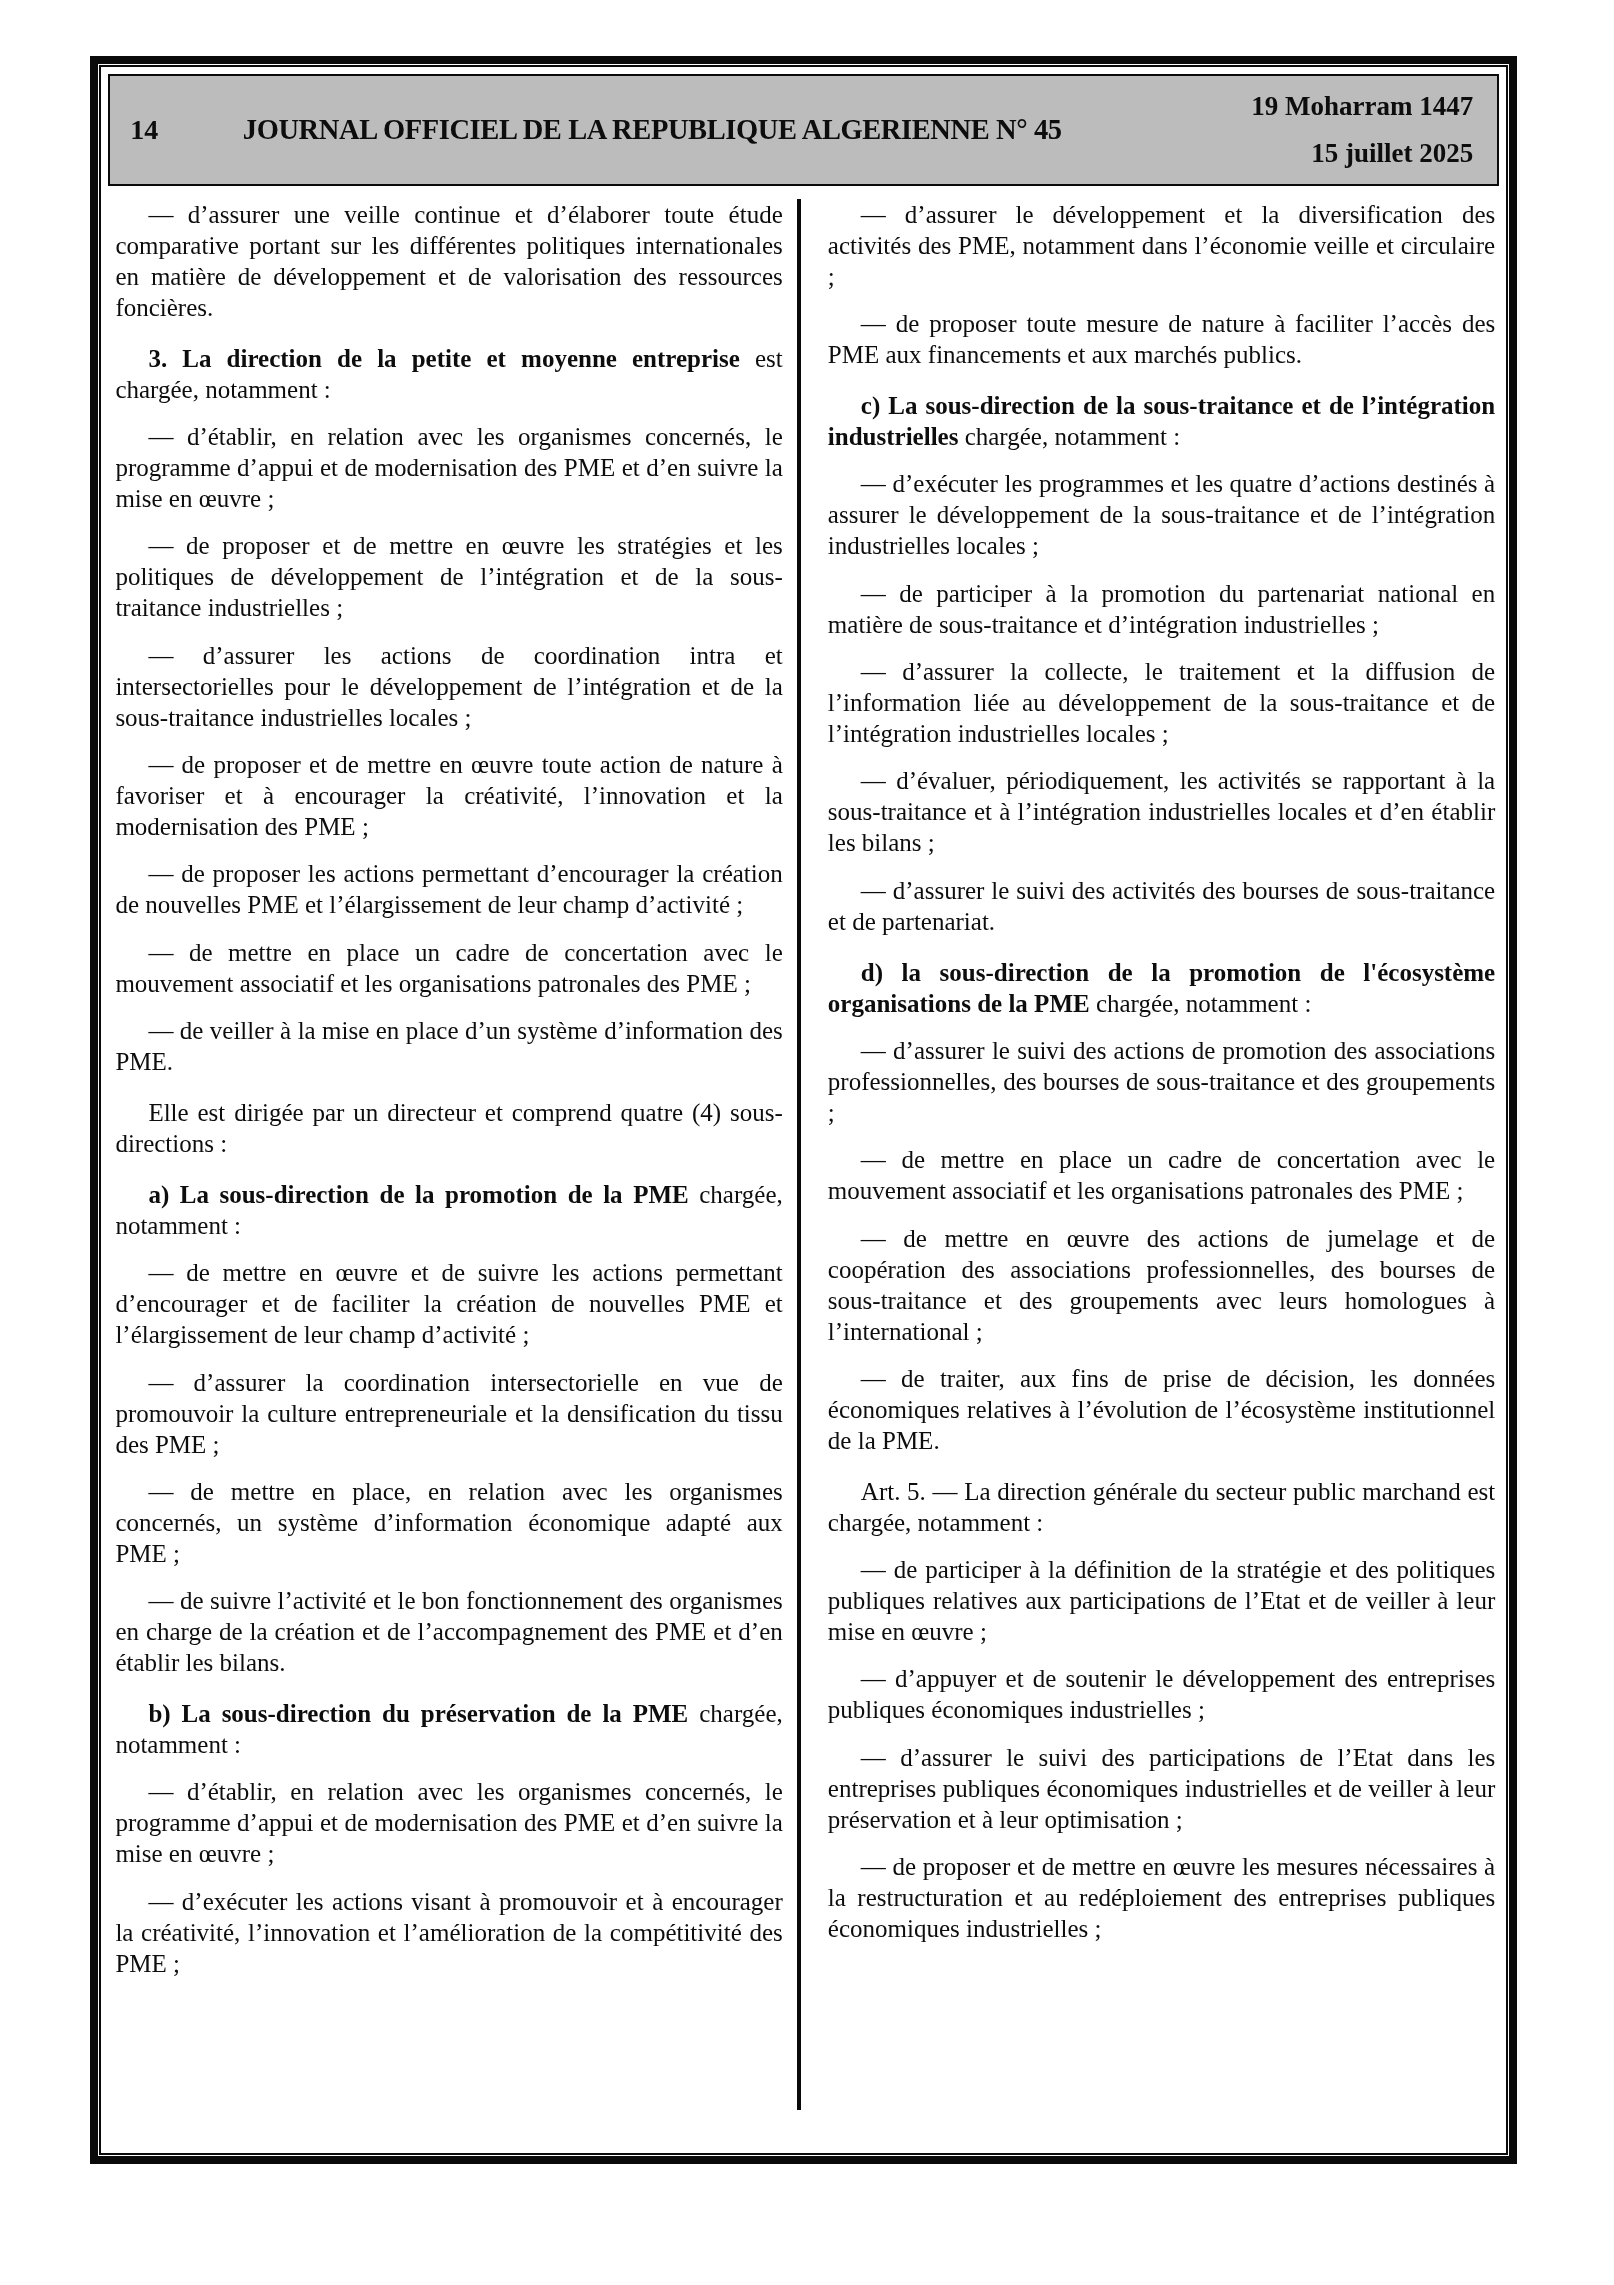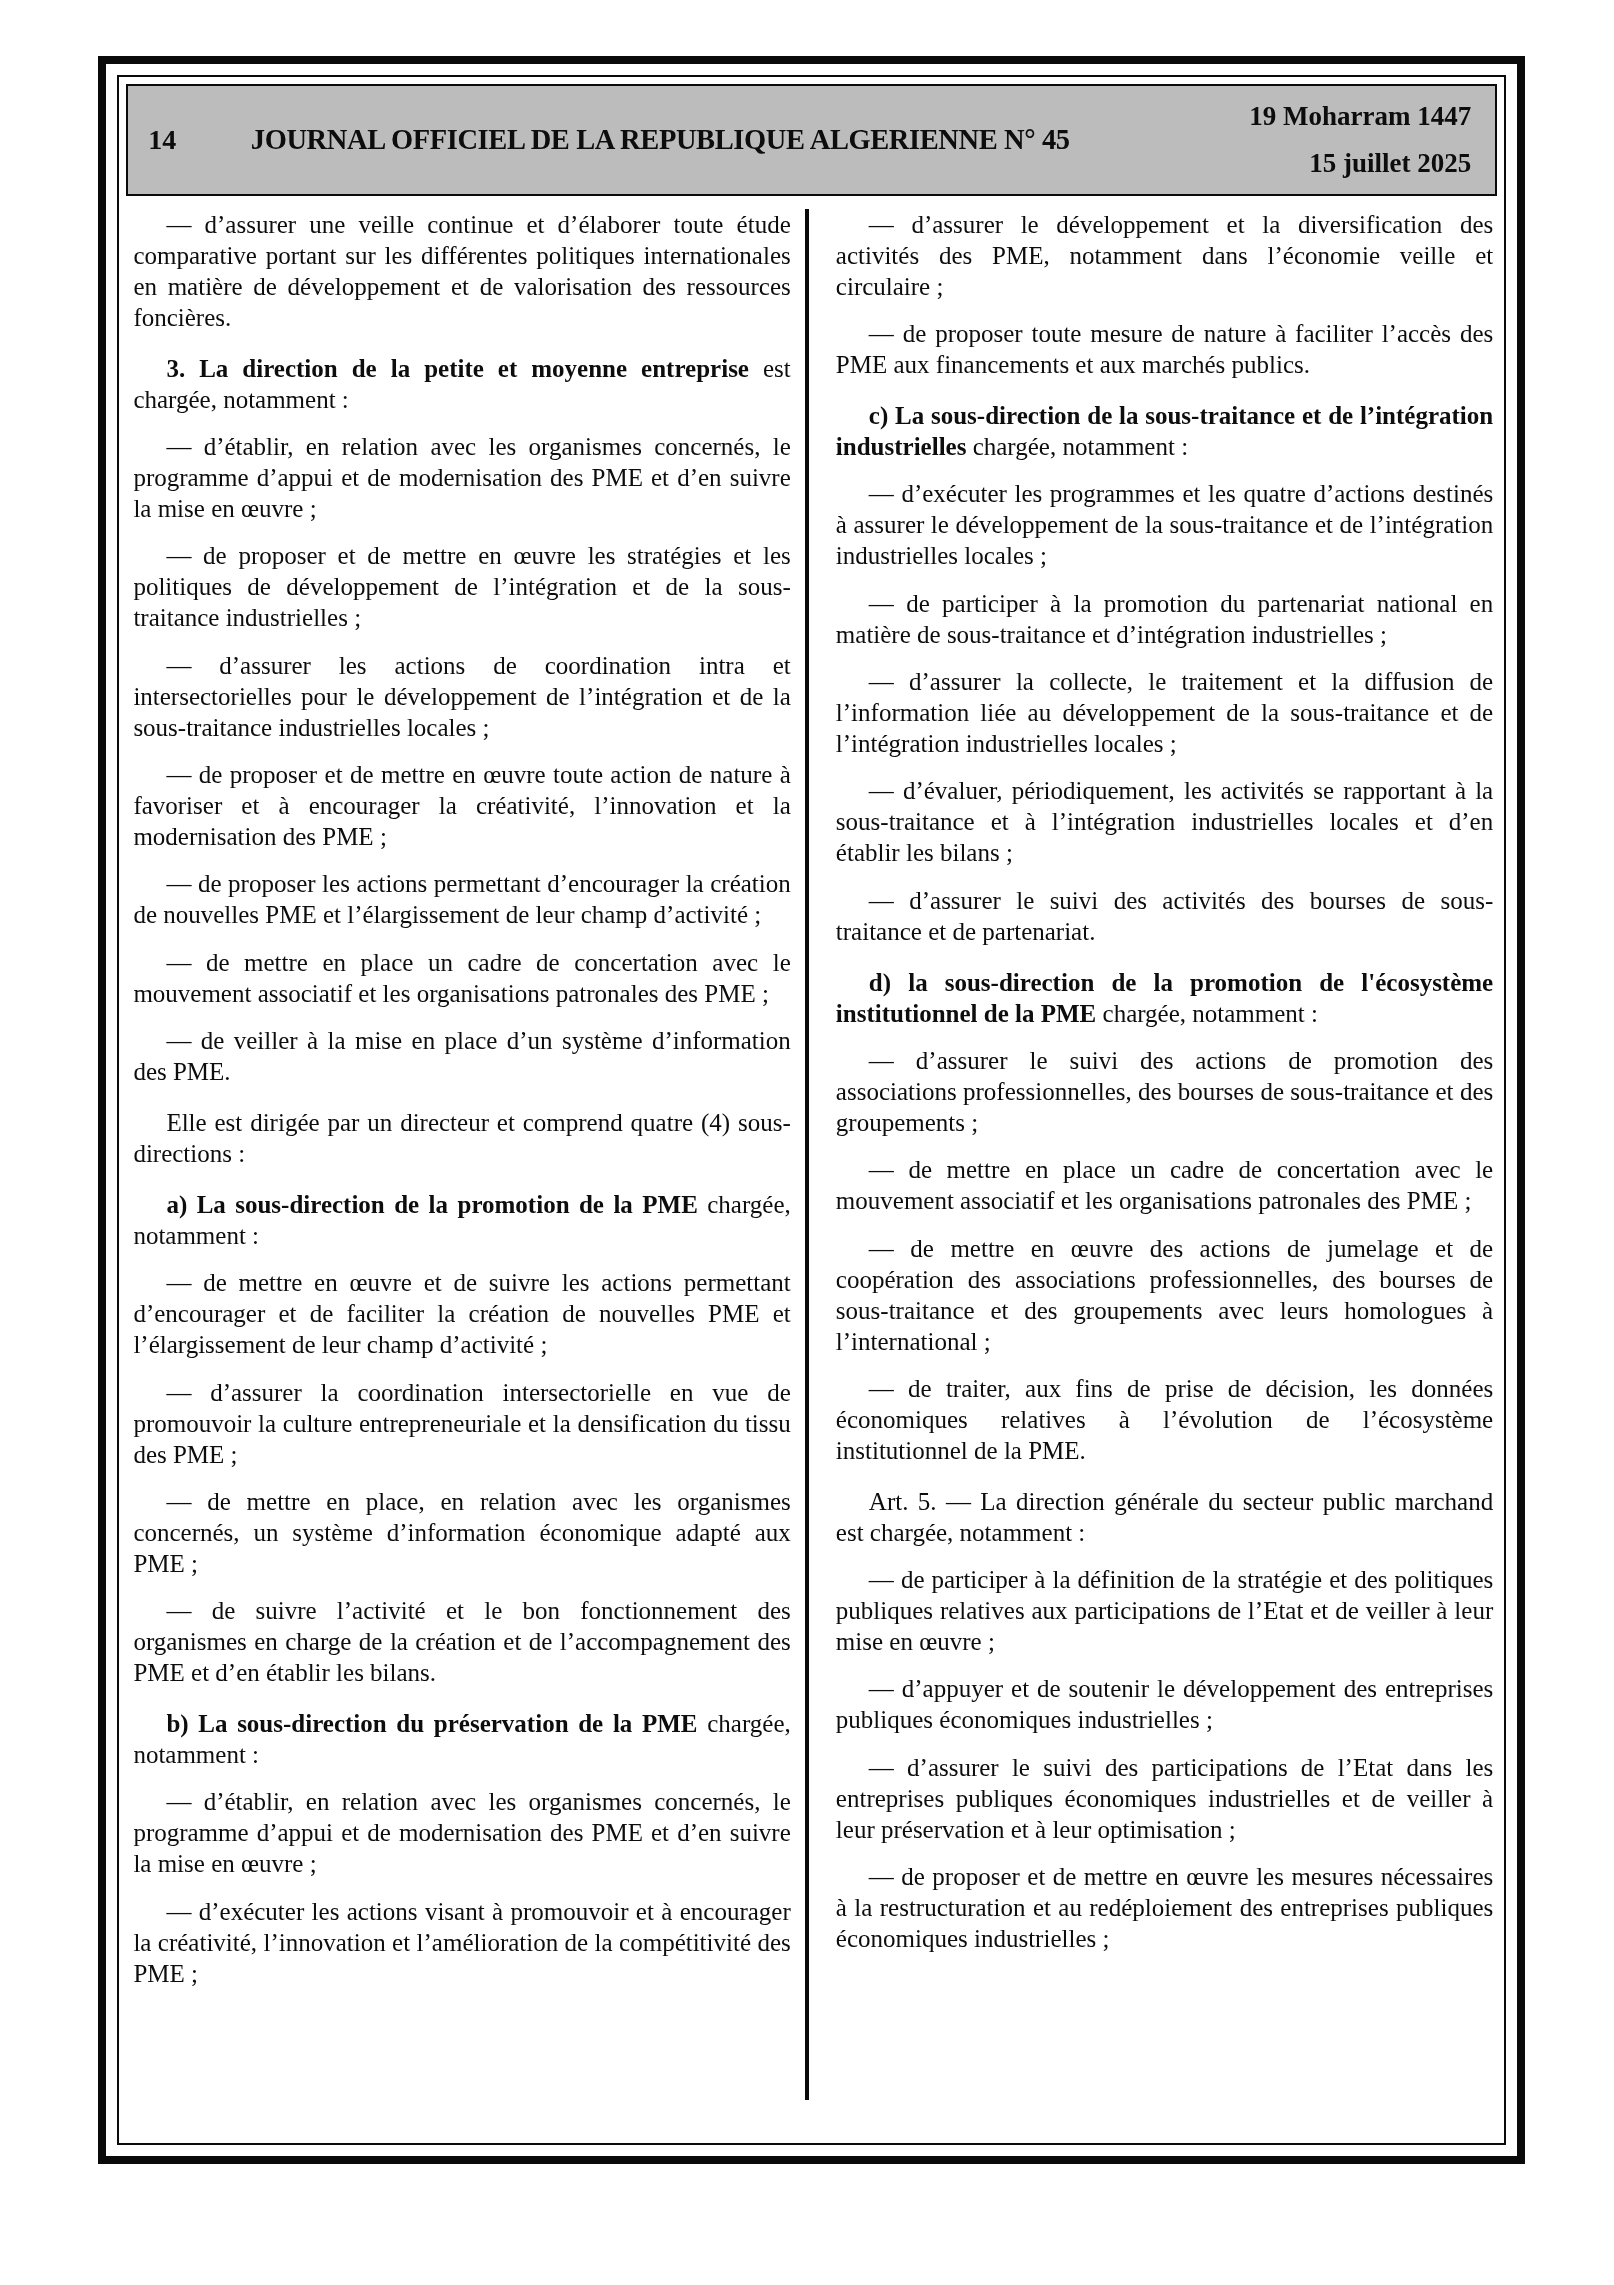--- a/index.html
+++ b/index.html
@@ -2,22 +2,22 @@
 <html style="font-size:14.5px"><head>
 <meta charset="utf-8">
 <style>
   html,body { margin:0; padding:0; background:#ffffff; }
   .page {
     position:relative; width:1615px; height:2285px; background:#ffffff;
     font-family:"Liberation Serif","DejaVu Serif",serif; color:#0d0d0d;
     overflow:hidden;
   }
   .frame {
-    position:absolute; left:98px; top:56px; width:1427px; height:2108px;
-    border:8.1px solid #0a0a0a; box-sizing:border-box; padding:11px;
+    position:absolute; left:90px; top:56px; width:1427px; height:2108px;
+    border:8.1px solid #0a0a0a; box-sizing:border-box; padding:1px;
   }
   .frame-inner {
     width:100%; height:100%; box-sizing:border-box;
     border:2.7px solid #0a0a0a; padding:7.2px;
     display:flex; flex-direction:column;
   }
   .header-band {
     flex:none; height:112px; box-sizing:border-box;
     background:#bcbcbc; border:2.7px solid #0a0a0a;
     display:flex; align-items:center; padding:0 23.5px 0 20px;
@@ -79,21 +79,21 @@
         <div class="divider"></div>
         <div class="col col-right">
             <p class=""><span>— d’assurer le développement et la diversification des activités des PME, notamment dans l’économie veille et circulaire ;</span></p>
             <p class=""><span>— de proposer toute mesure de nature à faciliter l’accès des PME aux financements et aux marchés publics.</span></p>
             <p class="section"><span class="b">c) La sous-direction de la sous-traitance et de l’intégration industrielles</span><span> chargée, notamment :</span></p>
             <p class=""><span>— d’exécuter les programmes et les quatre d’actions destinés à assurer le développement de la sous-traitance et de l’intégration industrielles locales ;</span></p>
             <p class=""><span>— de participer à la promotion du partenariat national en matière de sous-traitance et d’intégration industrielles ;</span></p>
             <p class=""><span>— d’assurer la collecte, le traitement et la diffusion de l’information liée au développement de la sous-traitance et de l’intégration industrielles locales ;</span></p>
             <p class=""><span>— d’évaluer, périodiquement, les activités se rapportant à la sous-traitance et à l’intégration industrielles locales et d’en établir les bilans ;</span></p>
             <p class=""><span>— d’assurer le suivi des activités des bourses de sous-traitance et de partenariat.</span></p>
-            <p class="section"><span class="b">d) la sous-direction de la promotion de l'écosystème institutionnel de la PME</span><span> chargée, notamment :</span></p>
+            <p class="section"><span class="b">d) la sous-direction de la promotion de l'écosystème organisations de la PME</span><span> chargée, notamment :</span></p>
             <p class=""><span>— d’assurer le suivi des actions de promotion des associations professionnelles, des bourses de sous-traitance et des groupements ;</span></p>
             <p class=""><span>— de mettre en place un cadre de concertation avec le mouvement associatif et les organisations patronales des PME ;</span></p>
             <p class=""><span>— de mettre en œuvre des actions de jumelage et de coopération des associations professionnelles, des bourses de sous-traitance et des groupements avec leurs homologues à l’international ;</span></p>
             <p class=""><span>— de traiter, aux fins de prise de décision, les données économiques relatives à l’évolution de l’écosystème institutionnel de la PME.</span></p>
             <p class="section"><span>Art. 5. — La direction générale du secteur public marchand est chargée, notamment :</span></p>
             <p class=""><span>— de participer à la définition de la stratégie et des politiques publiques relatives aux participations de l’Etat et de veiller à leur mise en œuvre ;</span></p>
             <p class=""><span>— d’appuyer et de soutenir le développement des entreprises publiques économiques industrielles ;</span></p>
             <p class=""><span>— d’assurer le suivi des participations de l’Etat dans les entreprises publiques économiques industrielles et de veiller à leur préservation et à leur optimisation ;</span></p>
             <p class=""><span>— de proposer et de mettre en œuvre les mesures nécessaires à la restructuration et au redéploiement des entreprises publiques économiques industrielles ;</span></p>
           </div>

